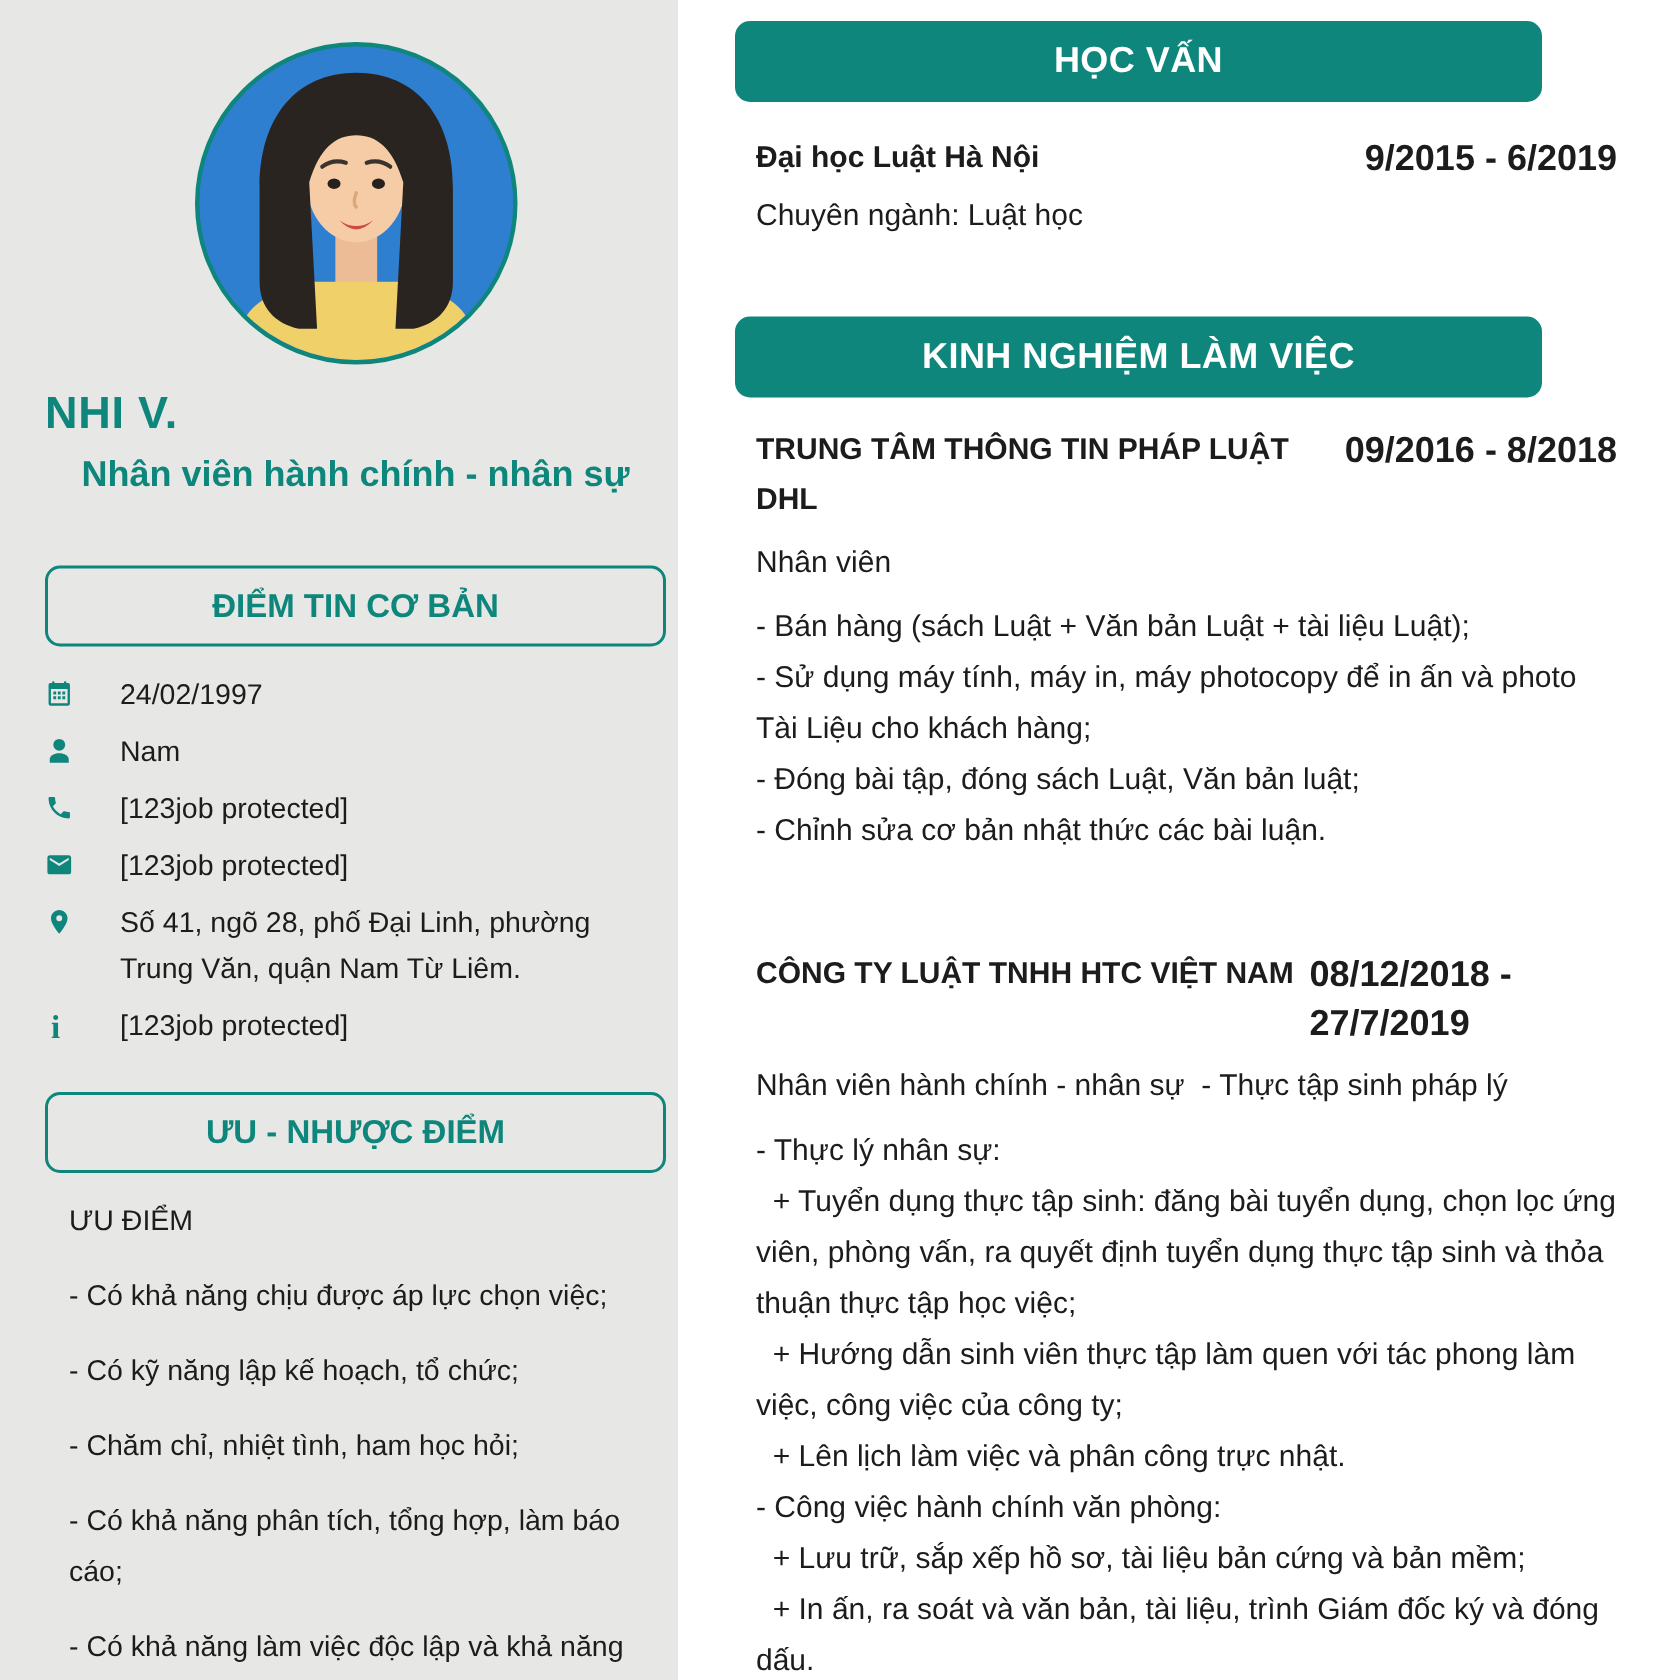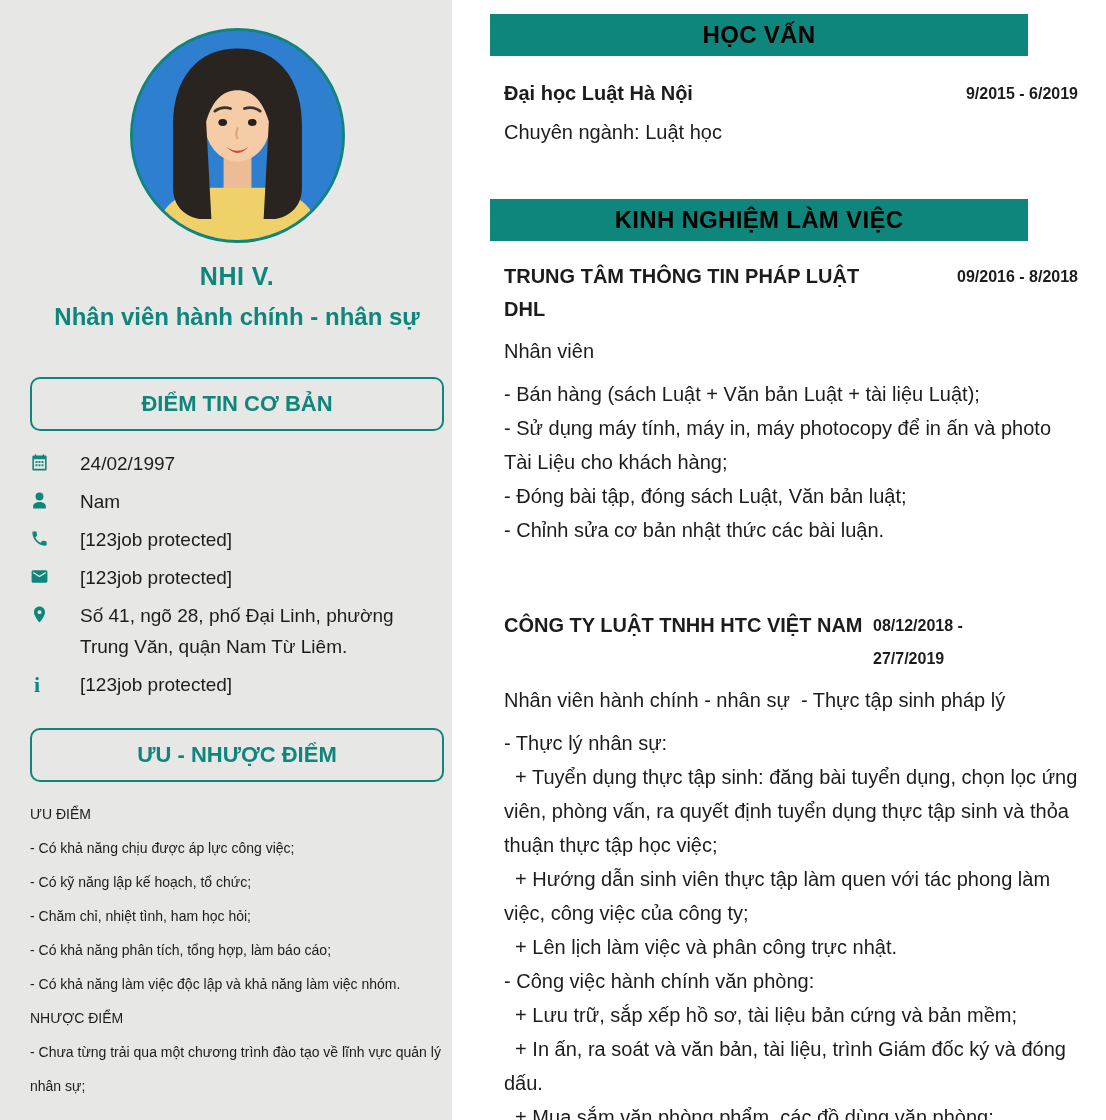--- a/index.html
+++ b/index.html
@@ -21,22 +21,22 @@
     background:var(--sidebar-bg);
     padding:28px 8px 0 30px;
   }
   .photo-ring{
     width:215px;height:215px;margin:0 auto;
     border:3px solid var(--teal);border-radius:50%;
     overflow:hidden;background:var(--photo-bg);
   }
   .photo-ring svg{display:block;width:100%;height:100%;}
   .name{
-    margin:16px 0 0;text-align:center;color:var(--teal);
-    font-size:25px;line-height:34px;font-weight:bold;letter-spacing:.5px;
+    margin:16px 0 0;color:var(--teal);
+    font-size:30px;line-height:34px;font-weight:bold;letter-spacing:.5px;
   }
   .job-title{
     margin:12px 0 0;text-align:center;color:var(--teal);
     font-size:24px;line-height:24px;font-weight:bold;
   }
   .side-box{
     margin-top:48px;height:54px;
     border:2px solid var(--teal);border-radius:10px;
     display:flex;align-items:center;justify-content:center;
     color:var(--teal);font-size:22px;font-weight:bold;
@@ -45,33 +45,33 @@
   .info-list{list-style:none;margin:17px 0 0;padding:0;}
   .info-row{display:flex;align-items:flex-start;margin-bottom:7px;font-size:19px;line-height:31px;gap:20px;}
   .info-icon{flex:0 0 30px;width:30px;color:var(--teal);display:flex;margin-top:5px;}
   .info-icon svg{display:block;}
   .i-text{
     font-family:"Liberation Serif","DejaVu Serif",serif;
     font-weight:bold;font-size:22px;line-height:21px;margin-left:4px;color:var(--teal);
   }
   .info-text{flex:1;}
   .pros-lines{margin-top:15px;}
-  .pros-line{margin:0;font-size:14px;line-height:34px;}
+  .pros-line{margin:16px;font-size:19px;line-height:34px;}
   
   .main{flex:1;padding:14px 28px 0 38px;}
   .section-bar{
-    height:42px;width:538px;background:var(--teal);border-radius:0;
+    height:54px;width:538px;background:var(--teal);border-radius:10px;
     display:flex;align-items:center;justify-content:center;
-    color:#000000;font-size:24px;font-weight:bold;letter-spacing:.3px;
+    color:#ffffff;font-size:24px;font-weight:bold;letter-spacing:.3px;
   }
   .section-bar.exp-bar{margin-top:50px;}
   .section-body{padding-left:14px;}
   .edu-head{display:flex;margin-top:21px;justify-content:flex-end;}
   .school{flex:1;font-weight:bold;font-size:20px;line-height:33px;padding-right:6px;}
-  .dates{flex:0 0 205px;text-align:right;font-weight:bold;font-size:16px;line-height:33px;}
+  .dates{flex:0 0 205px;text-align:right;font-weight:bold;font-size:24px;line-height:33px;}
   .dates.left{text-align:left;}
   .dates div{margin:0;}
   .edu-detail{margin-top:6px;font-size:20px;line-height:33px;}
   .entry{margin-top:19px;}
   .entry + .entry{margin-top:62px;}
   .entry-head{display:flex;}
   .company{flex:1;font-weight:bold;font-size:20px;line-height:33px;padding-right:6px;}
   .role{margin-top:9px;font-size:20px;line-height:33px;}
   .bullets{margin-top:9px;}
   .bullet{margin:0;font-size:20px;line-height:34px;}
@@ -145,21 +145,21 @@
         <span class="info-icon">
           <span class="i-text">i</span>
         </span>
         <span class="info-text">[123job protected]</span>
       </li>
     </ul>
 
   <div class="side-box pros-box">ƯU - NHƯỢC ĐIỂM</div>
   <div class="pros-lines" id="pros-lines">
       <p class="pros-line">ƯU ĐIỂM</p>
-      <p class="pros-line">- Có khả năng chịu được áp lực công việc;</p>
+      <p class="pros-line">- Có khả năng chịu được áp lực chọn việc;</p>
       <p class="pros-line">- Có kỹ năng lập kế hoạch, tổ chức;</p>
       <p class="pros-line">- Chăm chỉ, nhiệt tình, ham học hỏi;</p>
       <p class="pros-line">- Có khả năng phân tích, tổng hợp, làm báo cáo;</p>
       <p class="pros-line">- Có khả năng làm việc độc lập và khả năng làm việc nhóm.</p>
       <p class="pros-line">NHƯỢC ĐIỂM</p>
       <p class="pros-line">- Chưa từng trải qua một chương trình đào tạo về lĩnh vực quản lý nhân sự;</p>
     </div>
 </aside>
 
 <main class="main">

